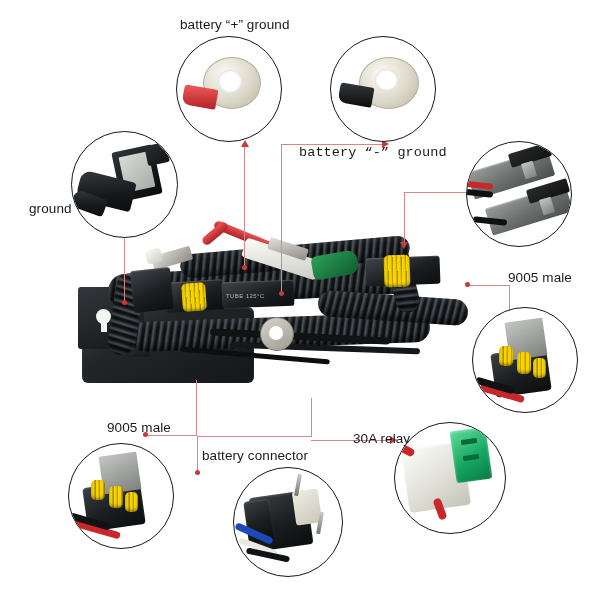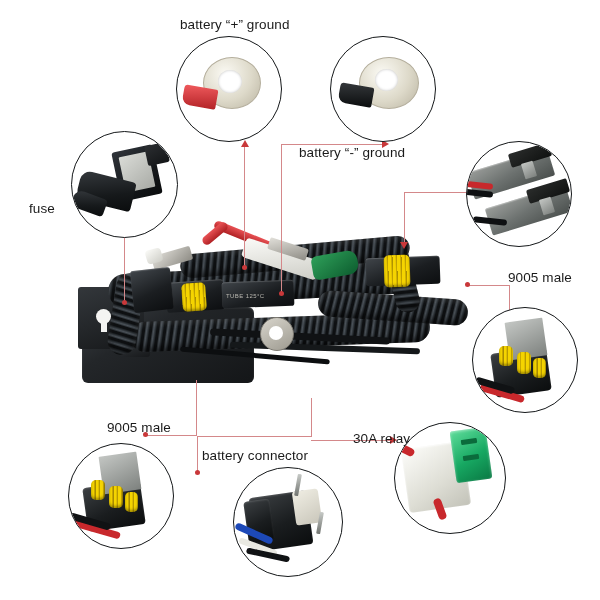--- a/index.html
+++ b/index.html
@@ -196,23 +196,23 @@
   <div class="leader v" style="left:311px;top:398px;height:38px;"></div>
   <div class="leader h" style="left:197px;top:436px;width:115px;"></div>
   <div class="leader v" style="left:197px;top:436px;height:38px;"></div>
   <div class="dot" style="left:195px;top:470px;"></div>
 
   <div class="leader h" style="left:311px;top:440px;width:82px;"></div>
   <div class="arrow r" style="left:390px;top:436px;"></div>
 
   <div class="lbl" style="left:180px;top:18px;text-align:right;">battery “+” ground</div>
 
-  <div class="lbl" style="left:299px;top:146px;">battery “-” ground</div>
-
-  <div class="lbl" style="left:29px;top:202px;">fuse</div>
+  <div class="lbl" style="left:299px;top:146px;font-family:Liberation Mono, monospace;">battery “-” ground</div>
+
+  <div class="lbl" style="left:29px;top:202px;">ground</div>
 
   <div class="lbl" style="left:508px;top:271px;">9005 male</div>
 
   <div class="lbl" style="left:107px;top:421px;">9005 male</div>
 
   <div class="lbl" style="left:202px;top:449px;">battery connector</div>
 
   <div class="lbl" style="left:353px;top:432px;">30A relay</div>
 
   <div class="circ" style="left:176px;top:36px;width:104px;height:104px;">

